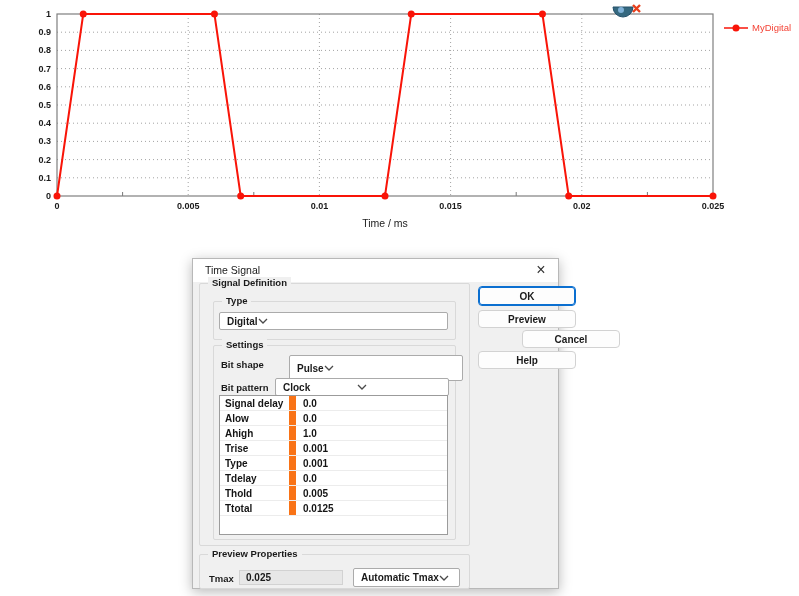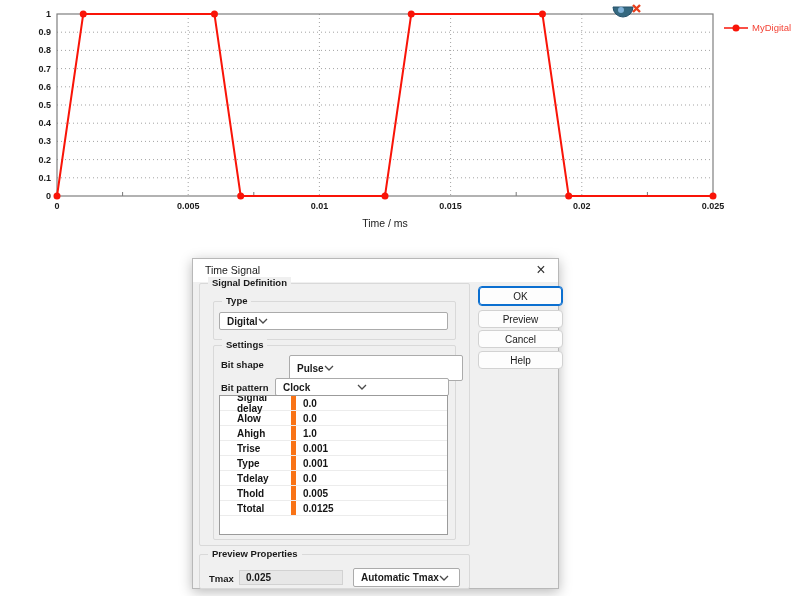--- a/index.html
+++ b/index.html
@@ -22,26 +22,26 @@
   .groupbox{position:absolute;border:1px solid #d9d9d9;border-radius:2px;background:transparent;}
   .gb-label{position:absolute;top:-7px;left:8px;background:#f0f0f0;padding:0 4px;
             font-size:9.5px;font-weight:600;color:#1a1a1a;white-space:nowrap;}
   .fld-label{position:absolute;font-size:9.5px;font-weight:600;color:#1a1a1a;white-space:nowrap;}
   .select{position:absolute;background:#ffffff;border:1px solid #ababab;border-radius:2px;
           box-sizing:border-box;display:flex;align-items:center;justify-content:flex-start;
           padding:0 7px;font-size:10px;font-weight:600;color:#1a1a1a;cursor:default;}
   .chev svg{display:block;}
   .param-table{position:absolute;background:#ffffff;border:1px solid #9b9b9b;box-sizing:border-box;overflow:hidden;}
   .prow{display:flex;height:14px;border-bottom:1px solid #ececec;}
-  .pname{width:76px;box-sizing:border-box;padding-left:17px;border-right:5px solid #f97316;
+  .pname{width:76px;box-sizing:border-box;padding-left:5px;border-right:7px solid #f97316;
          display:flex;align-items:center;font-size:10px;font-weight:600;color:#141414;}
   .pval{flex:1;padding-left:7px;display:flex;align-items:center;font-size:10px;font-weight:600;color:#141414;}
-  .btn{position:absolute;left:285px;width:85px;height:18px;background:#fdfdfd;
+  .btn{position:absolute;left:285px;width:98px;height:18px;background:#fdfdfd;
        border:1px solid #d2d2d2;border-radius:4px;font-family:"Liberation Sans",sans-serif;
-       font-size:10px;font-weight:400;color:#1a1a1a;cursor:pointer;padding:0;}
+       font-size:10px;font-weight:700;color:#1a1a1a;cursor:pointer;padding:0;}
   .btn.default{height:20px;border:1px solid #0b6fd0;box-shadow:inset 0 0 0 1px #0b6fd0;}
   .tmax-input{position:absolute;background:#e7e7e7;border:1px solid #d2d2d2;box-sizing:border-box;
               font-family:"Liberation Sans",sans-serif;font-size:10px;font-weight:600;color:#1a1a1a;
               padding:0 6px;}
 </style>
 </head>
 <body>
 
 <div class="screen">
 
@@ -196,16 +196,16 @@
       <span>Automatic Tmax</span>
       <span class="chev">
         <svg width="10" height="6" viewBox="0 0 10 6">
             <polyline points="1,1 5,5 9,1" fill="none" stroke="#4a4a4a" stroke-width="1.3"></polyline>
           </svg>
       </span>
     </div>
 
     <button class="btn default" style="top:27px;">OK</button>
     <button class="btn" style="top:51px;">Preview</button>
-    <button class="btn" style="top:71px;">Cancel</button>
+    <button class="btn" style="top:71px;margin-left:44px;">Cancel</button>
     <button class="btn" style="top:92px;">Help</button>
   </div>
 </div>
 
 </body></html>

